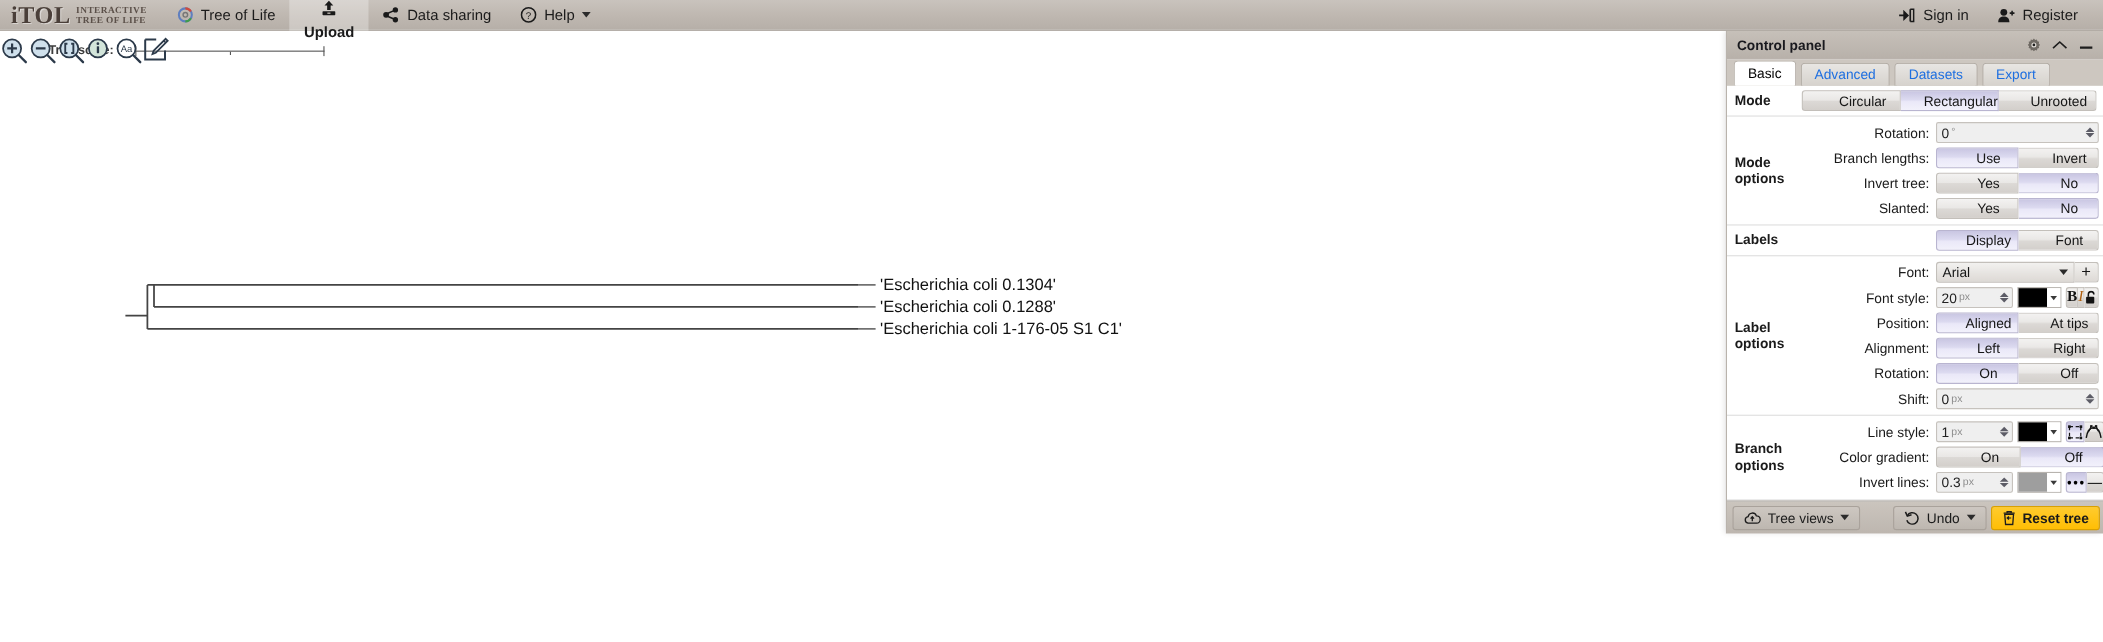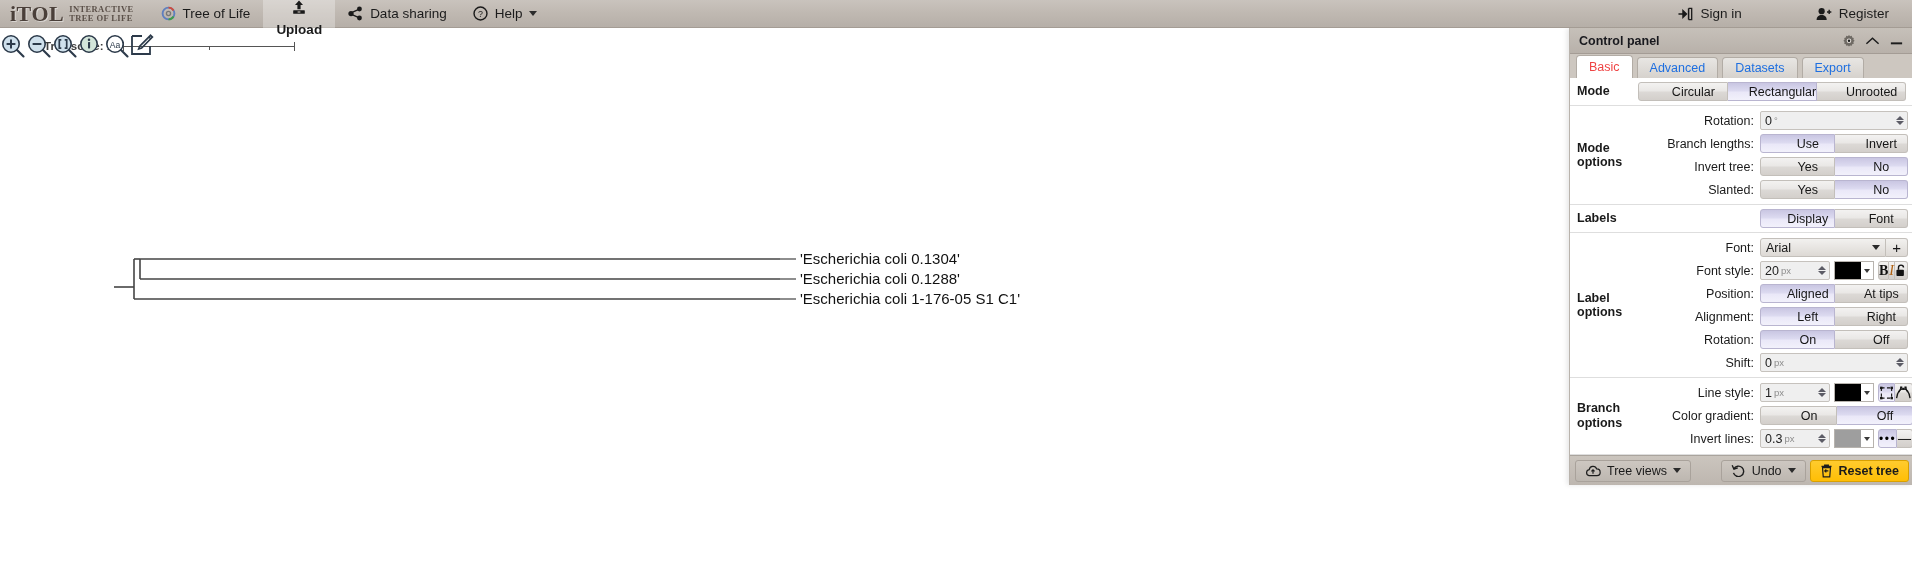--- a/index.html
+++ b/index.html
@@ -34,21 +34,21 @@
     font-size: 8.5px; font-weight: bold; letter-spacing: .4px;
     color: #5b5049; text-transform: uppercase;
   }
   .nav-item {
     display: flex; align-items: center; gap: 7px;
     height: 28px; padding: 0 13px;
     font-size: 13.5px; color: #1b1b1b; cursor: pointer;
     white-space: nowrap;
   }
   .nav-item.active { background: rgba(255,255,255,.30); flex-direction: column; }
-  .nav-right { margin-left: auto; display: flex; align-items: center; padding-right: 10px; gap: 48px; }
+  .nav-right { margin-left: auto; display: flex; align-items: center; padding-right: 10px; }
   .caret-d { width: 0; height: 0; border-left: 4px solid transparent; border-right: 4px solid transparent; border-top: 5px solid #2b2b2b; }
 
   
   #lefttools {
     position: absolute; left: 0; top: 28px;
     width: 30px;
     display: flex; flex-direction: row; align-items: center;
     padding-top: 5px; z-index: 20;
   }
   .tool-btn { width: 26px; height: 26px; cursor: pointer; display: block; }
@@ -90,21 +90,21 @@
   #cp-head .icons { margin-left: auto; display: flex; align-items: center; gap: 9px; }
 
   #cp-tabs { display: flex; align-items: flex-end; height: 24px; background: #cdc7c0; padding-left: 6px; gap: 4px; }
   .cp-tab {
     height: 21px; line-height: 21px; padding: 0 12px;
     font-size: 12.5px; color: #1e6fe0; cursor: pointer;
     background: linear-gradient(to bottom,#e8e6e3,#d6d2cd);
     border: 1px solid #b2aca5; border-bottom: none;
     border-radius: 4px 4px 0 0;
   }
-  .cp-tab.active { background: #ffffff; color: #ef4444; border-color: #b2aca5; height: 23px; line-height: 23px; }
+  .cp-tab.active { background: #ffffff; color: #000000; border-color: #b2aca5; height: 23px; line-height: 23px; }
 
   
   .sect { display: flex; border-bottom: 1px solid #dedede; }
   .sect:last-of-type { border-bottom: none; }
   .sect-lbl {
     width: 68px; flex: 0 0 68px;
     display: flex; align-items: center; justify-content: flex-start;
     padding-left: 7px;
     font-weight: bold; font-size: 12.5px; color: #1a1a1a; line-height: 1.15;
   }

